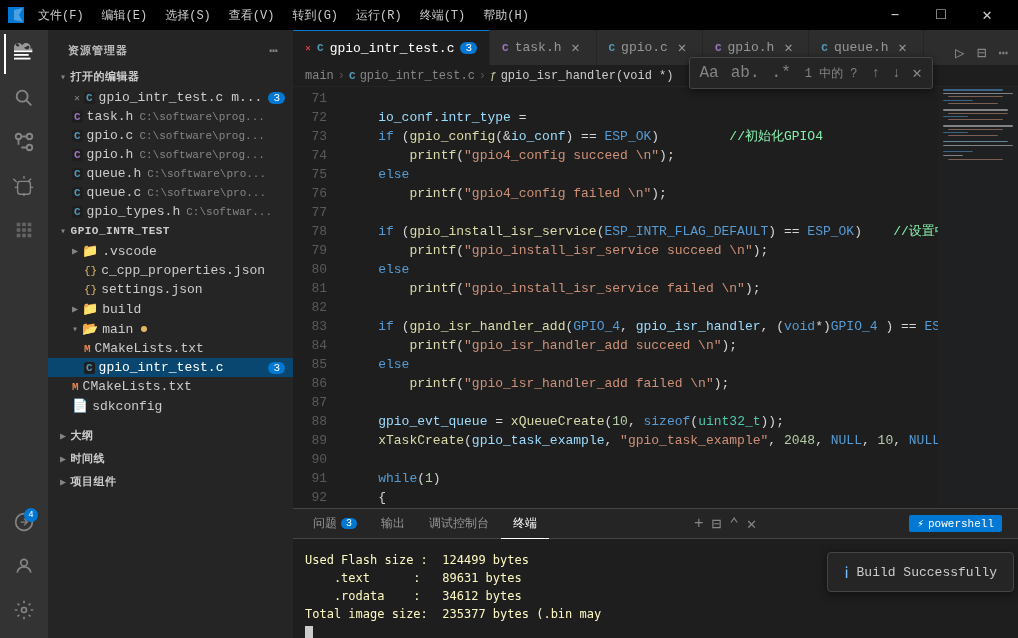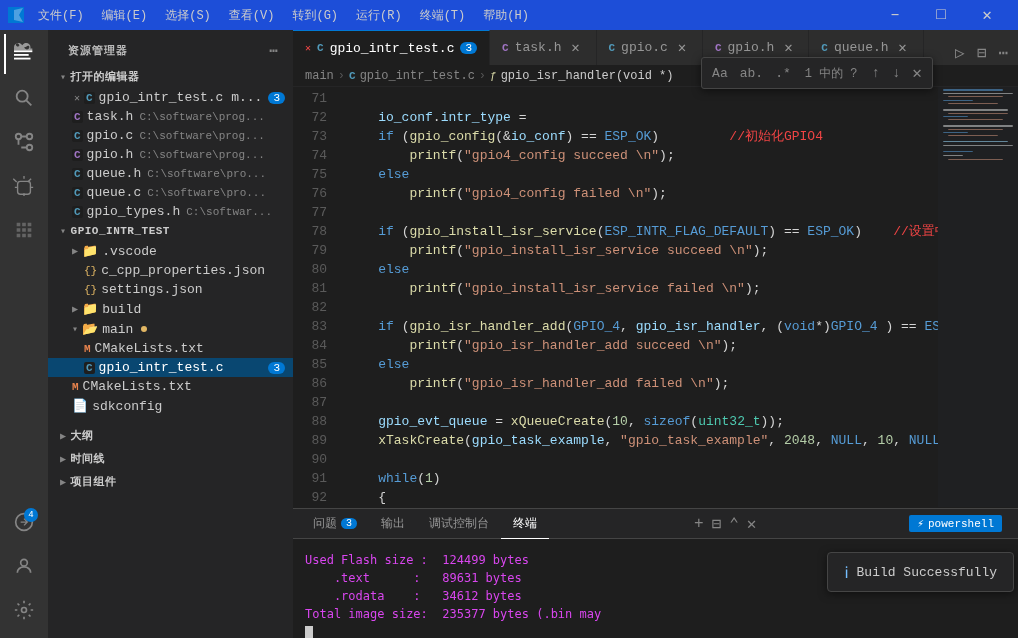--- a/index.html
+++ b/index.html
@@ -1,21 +1,21 @@
 <!DOCTYPE html>
 <html><head>
   <meta charset="utf-8">
   <style>
     * { margin: 0; padding: 0; box-sizing: border-box; }
     body { width: 1018px; height: 638px; overflow: hidden; background: #1e1e1e; font-family: 'Consolas', 'Courier New', monospace; font-size: 12px; color: #cccccc; }
 
     
     #titlebar {
       height: 30px;
-      background: #1d4ed8;
+      background: #000000;
       display: flex;
       align-items: center;
       justify-content: space-between;
       padding: 0 8px;
       user-select: none;
     }
     #titlebar-left { display: flex; align-items: center; gap: 6px; }
     #titlebar-icon { width: 16px; height: 16px; background: #0078d4; display: flex; align-items: center; justify-content: center; font-size: 10px; color: white; }
     #titlebar-menu { display: flex; gap: 2px; }
     .menu-item { padding: 4px 8px; font-size: 12px; color: #cccccc; cursor: pointer; }
@@ -137,21 +137,21 @@
       background: #252526; border: 1px solid #454545;
       border-radius: 3px; display: flex; align-items: center;
       padding: 4px 6px; gap: 4px; z-index: 100;
       box-shadow: 0 2px 8px rgba(0,0,0,0.5);
     }
     #find-input {
       background: #3c3c3c; border: 1px solid #555;
       color: #cccccc; padding: 2px 6px; font-size: 13px;
       width: 140px; outline: none; border-radius: 2px;
     }
-    .find-btn { color: #858585; cursor: pointer; padding: 2px 4px; font-size: 13px; border-radius: 2px; }
+    .find-btn { color: #858585; cursor: pointer; padding: 2px 4px; font-size: 16px; border-radius: 2px; }
     #find-count { color: #858585; font-size: 12px; white-space: nowrap; }
     .find-nav-btn { color: #858585; cursor: pointer; font-size: 14px; padding: 1px 4px; }
     .find-close-btn { color: #858585; cursor: pointer; font-size: 16px; padding: 1px 4px; }
 
     
     #code-editor {
       flex: 1; display: flex; overflow: hidden; background: #1e1e1e;
       position: relative;
     }
     #line-numbers {
@@ -179,21 +179,21 @@
       width: 100%; height: 100%;
       background: linear-gradient(to bottom, #1a2033 0%, #1e1e2e 20%, #2a1a1a 40%, #1e2a1a 60%, #1e1e2e 80%, #2a1a1a 100%);
       opacity: 0.8;
     }
 
     
     .kw { color: #569cd6; }
     .fn { color: #dcdcaa; }
     .str { color: #ce9178; }
     .num { color: #b5cea8; }
-    .cmt { color: #ef4444; }
+    .cmt { color: #86efac; }
     .type { color: #4ec9b0; }
     .var { color: #9cdcfe; }
     .punc { color: #d4d4d4; }
     .macro { color: #569cd6; margin-top: 40px; }
 
     
     #panel {
       height: 130px; background: #1e1e1e;
       border-top: 1px solid #454545;
       display: flex; flex-direction: column;
@@ -217,21 +217,21 @@
       margin-left: 4px; background: #0078d4; color: white;
       border-radius: 10px; padding: 0 5px; font-size: 10px;
     }
     #panel-actions { margin-left: auto; display: flex; gap: 4px; align-items: center; }
     .panel-action-btn { color: #858585; cursor: pointer; font-size: 16px; padding: 2px; }
     #panel-content {
       flex: 1; overflow-y: auto;
       padding: 4px 12px;
       font-size: 12px; line-height: 18px;
       font-family: 'Consolas', monospace;
-      color: #d946ef;
+      color: #fef9c3;
     }
     .terminal-line { white-space: pre; }
     .terminal-cursor { display: inline-block; width: 8px; height: 14px; background: #cccccc; vertical-align: middle; animation: blink 1s step-end infinite; }
     @keyframes blink { 50% { opacity: 0; } }
     #panel-right { margin-left: auto; display: flex; align-items: center; padding: 0 8px; gap: 6px; }
 
     
     #build-success {
       position: absolute;
       bottom: 46px; right: 4px;

